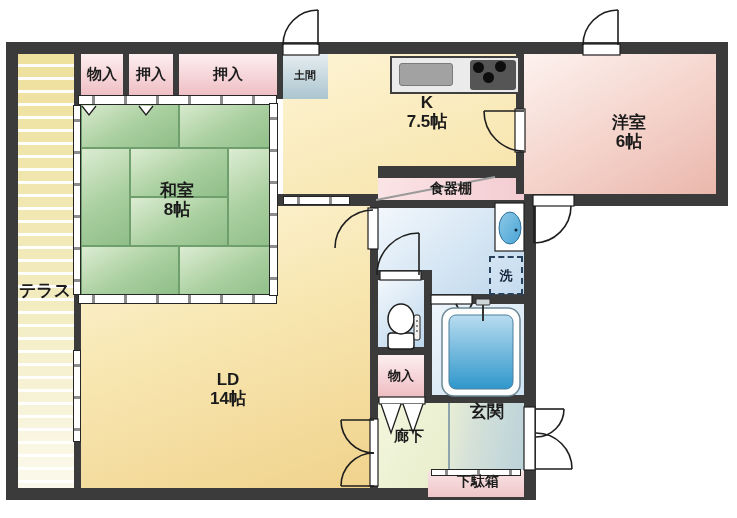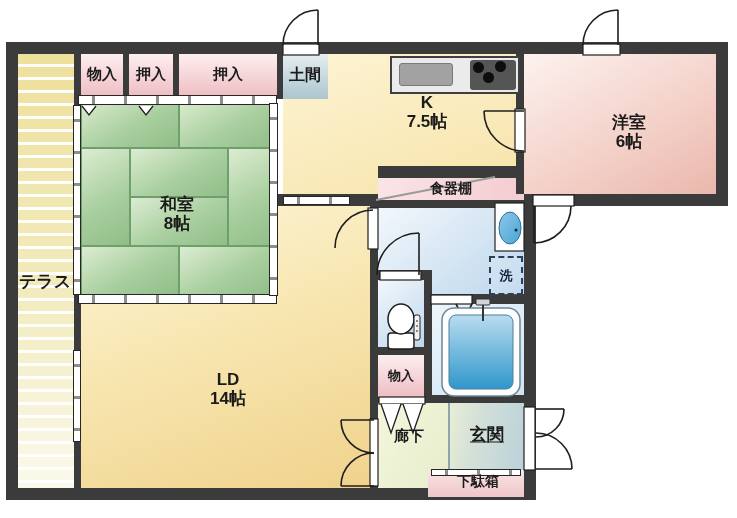--- a/index.html
+++ b/index.html
@@ -9,21 +9,21 @@
   .wall{background:#3b3b3b;z-index:10;}
   .room{z-index:5;}
   .track{z-index:12;border:1px solid #262626;box-sizing:border-box;background:#fff;}
   .track.h{background:repeating-linear-gradient(90deg,#fff 0 13px,#8d8d8d 13px 16px,#fff 16px 32px);}
   .track.v{background:repeating-linear-gradient(180deg,#fff 0 13px,#8d8d8d 13px 16px,#fff 16px 32px);}
   .fixture{z-index:15;box-sizing:border-box;}
   .svgwrap{left:0;top:0;z-index:20;pointer-events:none;}
   .lbl{z-index:30;transform:translate(-50%,-50%);font-weight:bold;color:#1b1b1b;
        text-align:center;line-height:1.12;white-space:nowrap;}
   .lbl.two span{display:block;}
-  .f17{font-size:17px;} .f16{font-size:16px;} .f15{font-size:15px;} .f14{font-size:14px;} .f13{font-size:13px;}
+  .f17{font-size:17px;} .f16{font-size:11px;} .f15{font-size:15px;} .f14{font-size:14px;} .f13{font-size:13px;}
   
   .terrace{background:linear-gradient(180deg,#eee09c 0%,#f2ebbe 55%,#fbf9ec 100%);}
   .terrace:before{content:"";position:absolute;inset:0;
       background:repeating-linear-gradient(180deg,rgba(255,255,255,0) 0 10px,rgba(255,255,255,.95) 10px 13px);}
   .pink{background:linear-gradient(180deg,#fdeef0 0%,#eebdc2 100%);}
   .wood{background:linear-gradient(160deg,#fdf6dc 0%,#f8e7b2 45%,#f0d28c 100%);}
   .kwood{background:linear-gradient(160deg,#fdf4d4 0%,#f7e3a8 100%);}
   .doma{background:linear-gradient(180deg,#e6edf0 0%,#abc5cf 100%);}
   .yoshitsu{background:linear-gradient(150deg,#fdf2ef 0%,#f4d2ca 55%,#eab7ac 100%);}
   .waterblue{background:linear-gradient(140deg,#f2f7fc 0%,#bdd7ec 100%);}
@@ -210,41 +210,41 @@
       <line x1="483" y1="305" x2="483" y2="321" stroke="#333" stroke-width="2"></line>
     </g>
 
     <g>
       <rect x="495" y="203" width="29" height="48" fill="#fff" stroke="#222" stroke-width="1.2"></rect>
       <ellipse cx="510" cy="228" rx="11" ry="16" fill="url(#basinGrad)" stroke="#2f6e99" stroke-width="1"></ellipse>
       <circle cx="516" cy="230" r="1.5" fill="#123"></circle>
     </g>
   </svg>
 
-  <div class="lbl f17" style="left:45px;top:282px;font-family:Liberation Serif, serif;"><span>テラス</span></div>
+  <div class="lbl f17" style="left:45px;top:291px;font-family:Liberation Serif, serif;"><span>テラス</span></div>
   <div class="lbl f15" style="left:102px;top:74px;"><span>物入</span></div>
   <div class="lbl f15" style="left:151px;top:74px;"><span>押入</span></div>
   <div class="lbl f15" style="left:228px;top:74px;"><span>押入</span></div>
   <div class="lbl f16" style="left:305px;top:75px;"><span>土間</span></div>
   <div class="lbl two f17" style="left:427px;top:112px;">
     <span>K</span>
       <span>7.5帖</span>
     </div>
-  <div class="lbl two f17" style="left:177px;top:214px;text-align:center;">
+  <div class="lbl two f17" style="left:177px;top:200px;text-align:center;">
     <span>和室</span>
       <span>8帖</span>
     </div>
   <div class="lbl two f17" style="left:629px;top:132px;">
     <span>洋室</span>
       <span>6帖</span>
     </div>
   <div class="lbl two f17" style="left:228px;top:389px;">
     <span>LD</span>
       <span>14帖</span>
     </div>
   <div class="lbl f14" style="left:451px;top:189px;"><span>食器棚</span></div>
   <div class="lbl f13" style="left:506px;top:276px;color:#14253c;"><span>洗</span></div>
   <div class="lbl f13" style="left:401px;top:376px;"><span>物入</span></div>
   <div class="lbl f15" style="left:409px;top:436px;"><span>廊下</span></div>
-  <div class="lbl f17" style="left:487px;top:435px;text-decoration:underline;"><span>玄関</span></div>
+  <div class="lbl f17" style="left:487px;top:412px;"><span>玄関</span></div>
   <div class="lbl f14" style="left:478px;top:482px;"><span>下駄箱</span></div>
 
 </div>
 
 </body></html>

